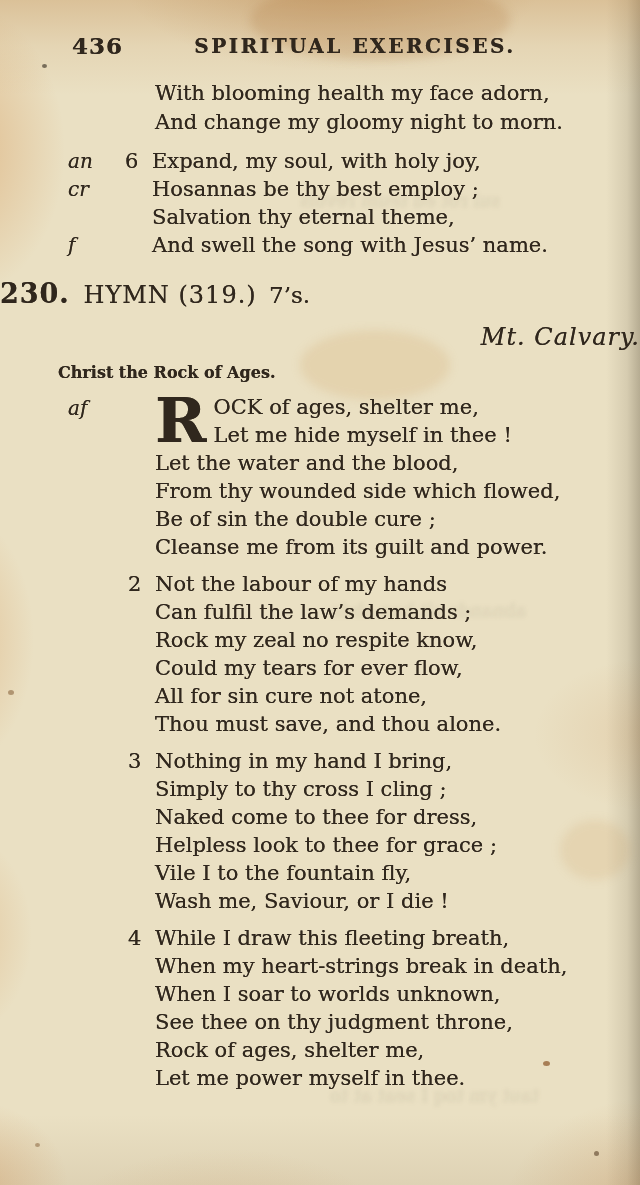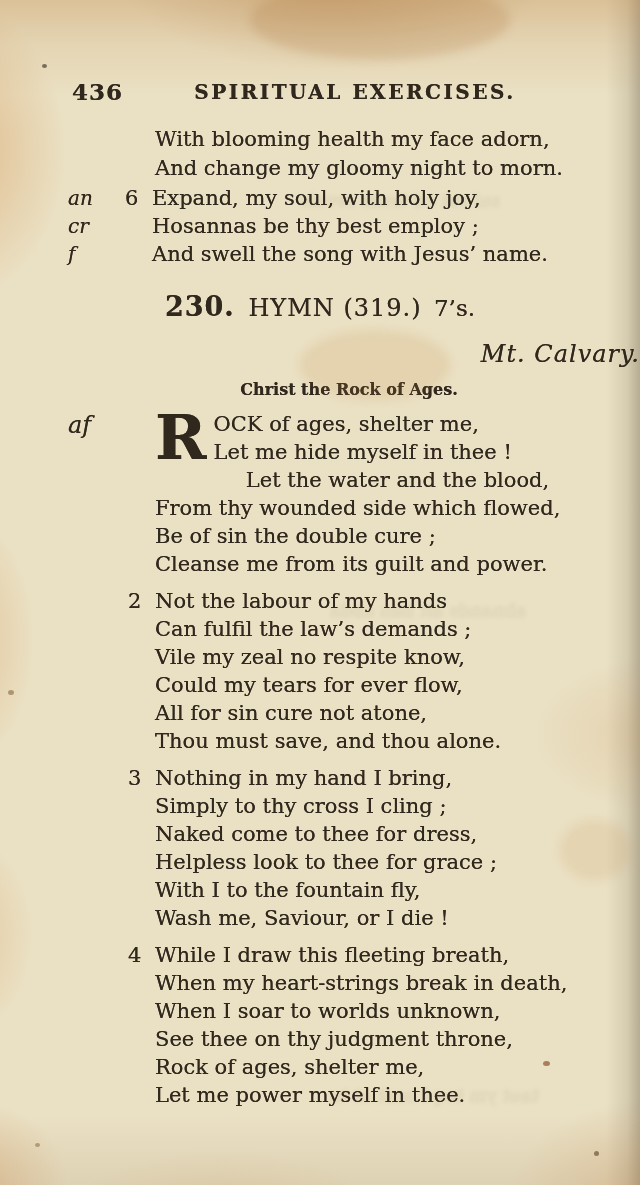--- a/index.html
+++ b/index.html
@@ -28,55 +28,55 @@
       linear-gradient(to left, rgba(110,100,78,.42), rgba(110,100,78,.16) 13px, rgba(110,100,78,0) 34px),
       
       linear-gradient(to top, rgba(150,125,90,.14), rgba(150,125,90,0) 70px);
   }
 
   
   .smudge{position:absolute;border-radius:50%;filter:blur(5px);pointer-events:none;}
   .speck{position:absolute;border-radius:50%;pointer-events:none;}
 
   
-  .running-head{position:relative;height:30px;margin-top:78px;}
+  .running-head{position:relative;height:30px;margin-top:32px;}
   .page-number{position:absolute;left:72px;top:0;font-size:23px;font-weight:bold;letter-spacing:1px;}
   .running-title{
     position:absolute;left:0;right:0;top:2px;text-align:center;padding-left:70px;
     font-size:20px;font-weight:bold;letter-spacing:2.5px;
   }
 
   
   .ink{text-shadow:0 0 .5px rgba(48,39,29,.85);}
   .vtext{font-size:21px;}
   .vline{display:flex;line-height:28px;}
   .mnote{width:57px;flex:0 0 57px;font-style:italic;font-size:20px;}
   .vnum{width:27px;flex:0 0 27px;font-size:21px;}
 
   .carryover{margin:17px 0 0 155px;line-height:29px;}
 
   .verse-block{margin-left:68px;}
-  .prev-verse{margin-top:1px;}
-
-  
-  .hymn-heading{margin-top:17px;text-align:center;line-height:44px;}
+  .prev-verse{margin-top:10px;}
+
+  
+  .hymn-heading{margin-top:17px;text-align:left;line-height:36px;}
   .hymn-number{font-size:27px;font-weight:bold;letter-spacing:1px;}
   .hymn-title{font-size:24px;letter-spacing:1px;}
   .hymn-meter{font-size:23px;}
   .tune-name{margin-top:5px;text-align:right;padding-left:64px;font-style:italic;font-size:24px;line-height:32px;letter-spacing:1px;}
-  .subject-line{margin-top:9px;text-align:center;padding-left:58px;font-size:16px;font-weight:bold;line-height:22px;}
+  .subject-line{margin-top:9px;text-align:left;padding-left:58px;font-size:16px;font-weight:bold;line-height:22px;}
 
   
   .verse-one{position:relative;margin:9px 0 0 155px;line-height:28px;}
-  .mnote-af{position:absolute;left:-87px;top:1px;font-style:italic;font-size:24px;}
+  .mnote-af{position:absolute;left:-87px;top:1px;font-style:italic;font-size:20px;}
   .dropcap{
     float:left;font-size:62px;line-height:50px;font-weight:bold;
     margin:3px 7px 0 0;letter-spacing:0;
   }
-  .after-drop{clear:left;text-align:center;}
+  .after-drop{clear:left;}
 
   
   .verse{margin:9px 0 0 128px;}
   .verse .vnum{width:27px;flex:0 0 27px;}
 
   .bleed{position:absolute;color:rgba(105,100,80,.14);filter:blur(2px);transform:scaleX(-1);
          font-size:18px;pointer-events:none;white-space:nowrap;}
 </style>
 </head>
 <body>
@@ -113,20 +113,21 @@
       <span class="vtext">Expand, my soul, with holy joy,</span>
     </div>
     <div class="vline">
       <span class="mnote">cr</span>
       <span class="vnum"></span>
       <span class="vtext">Hosannas be thy best employ ;</span>
     </div>
     <div class="vline">
       <span class="mnote"></span>
       <span class="vnum"></span>
+      <span class="vtext">Salvation thy eternal theme,</span>
     </div>
     <div class="vline">
       <span class="mnote">f</span>
       <span class="vnum"></span>
       <span class="vtext">And swell the song with Jesus’ name.</span>
     </div>
   </section>
 
   <div class="hymn-heading ink">
     <span class="hymn-number">230.</span>
@@ -153,21 +154,21 @@
     <div class="vline">
       <span class="vnum">2</span>
       <span class="vtext">Not the labour of my hands</span>
     </div>
     <div class="vline">
         <span class="vnum"></span>
         <span class="vtext">Can fulfil the law’s demands ;</span>
       </div>
     <div class="vline">
         <span class="vnum"></span>
-        <span class="vtext">Vile my zeal no respite know,</span>
+        <span class="vtext">Rock my zeal no respite know,</span>
       </div>
     <div class="vline">
         <span class="vnum"></span>
         <span class="vtext">Could my tears for ever flow,</span>
       </div>
     <div class="vline">
         <span class="vnum"></span>
         <span class="vtext">All for sin cure not atone,</span>
       </div>
     <div class="vline">
@@ -188,21 +189,21 @@
     <div class="vline">
         <span class="vnum"></span>
         <span class="vtext">Naked come to thee for dress,</span>
       </div>
     <div class="vline">
         <span class="vnum"></span>
         <span class="vtext">Helpless look to thee for grace ;</span>
       </div>
     <div class="vline">
         <span class="vnum"></span>
-        <span class="vtext">With I to the fountain fly,</span>
+        <span class="vtext">Vile I to the fountain fly,</span>
       </div>
     <div class="vline">
         <span class="vnum"></span>
         <span class="vtext">Wash me, Saviour, or I die !</span>
       </div>
   </section>
 
   <section class="verse ink">
     <div class="vline">
       <span class="vnum">4</span>

